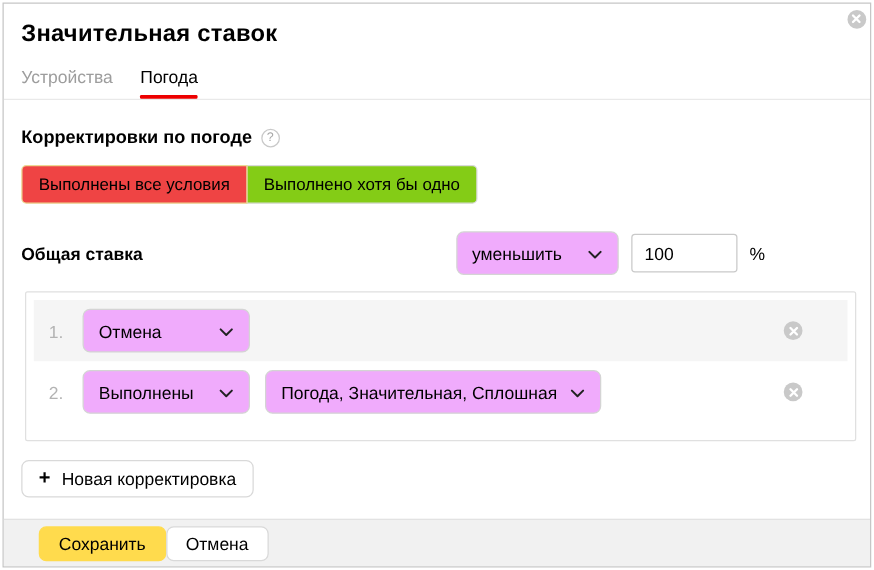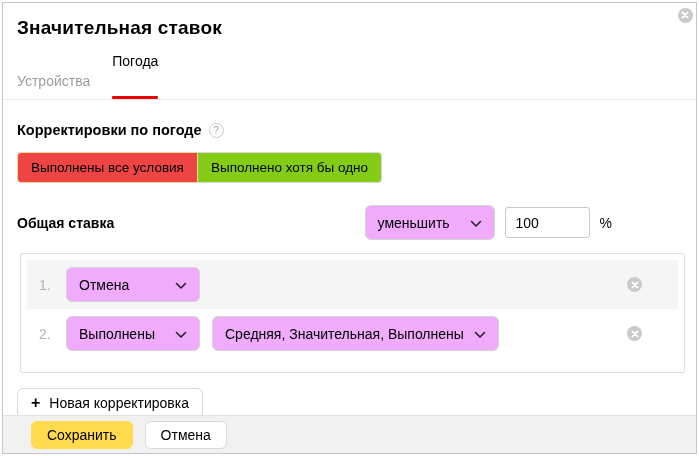--- a/index.html
+++ b/index.html
@@ -38,21 +38,21 @@
 
   
   .tabs {
     display: flex; gap: 22px;
     margin-top: 14px; padding-left: 14px;
     border-bottom: 1px solid #e9e9e9;
   }
   .tab {
     font-size: 14px; padding-bottom: 10px; position: relative; cursor: pointer;
   }
-  .tab.inactive { color: #9d9d9d; margin-top: 20px; }
+  .tab.inactive { color: #9d9d9d; }
   .tab.active { color: #000; }
   .tab.active::after {
     content: ""; position: absolute; left: 0; right: 0; bottom: 0;
     height: 3px; background: #ed0000; border-radius: 1px;
   }
 
   .section-heading {
     display: flex; align-items: center; gap: 7px;
     margin: 22px 0 0 14px;
     font-size: 14.5px; font-weight: 700;
@@ -123,21 +123,21 @@
     margin: 15px 0 0 14px; height: 30px; padding: 0 13px;
     background: #fff; border: 1px solid #d9d9d9; border-radius: 6px;
     font-size: 14px; font-family: inherit; cursor: pointer; color: #000;
   }
   .plus-glyph { font-weight: 700; font-size: 16px; line-height: 1; }
 
   
   .footer {
     position: absolute; left: 0; right: 0; bottom: 0; height: 38px;
     background: #f1f1f1; border-top: 1px solid #e2e2e2;
-    display: flex; align-items: center; gap: 12px; padding-left: 28px;
+    display: flex; align-items: center; padding-left: 28px;
   }
   .btn { height: 28px; padding: 0 15px; border-radius: 6px; font-size: 14px;
          font-family: inherit; cursor: pointer; color: #000; }
   .btn-save { background: #ffdb4d; border: 1px solid #ffdb4d; }
   .btn-cancel { background: #fff; border: 1px solid #d9d9d9; }
 </style>
 </head>
 <body>
 
 <div class="window">
@@ -208,21 +208,21 @@
       <span class="row-index">2.</span>
       <div class="select param">
         <span>Выполнены</span>
         <span>
           <svg width="12" height="8" viewBox="0 0 12 8">
               <path d="M1.5 1.5 L6 6 L10.5 1.5" fill="none" stroke="#222" stroke-width="1.6" stroke-linecap="round" stroke-linejoin="round"></path>
             </svg>
         </span>
       </div>
       <div class="select values">
-        <span>Средняя, Значительная, Выполнены</span>
+        <span>Погода, Значительная, Сплошная</span>
         <span>
           <svg width="12" height="8" viewBox="0 0 12 8">
               <path d="M1.5 1.5 L6 6 L10.5 1.5" fill="none" stroke="#222" stroke-width="1.6" stroke-linecap="round" stroke-linejoin="round"></path>
             </svg>
         </span>
       </div>
       <button class="remove-btn">
         <span class="circle-x">
           <svg width="8" height="8" viewBox="0 0 8 8">
               <path d="M1.4 1.4 L6.6 6.6 M6.6 1.4 L1.4 6.6" stroke="#ffffff" stroke-width="1.9" stroke-linecap="round"></path>

